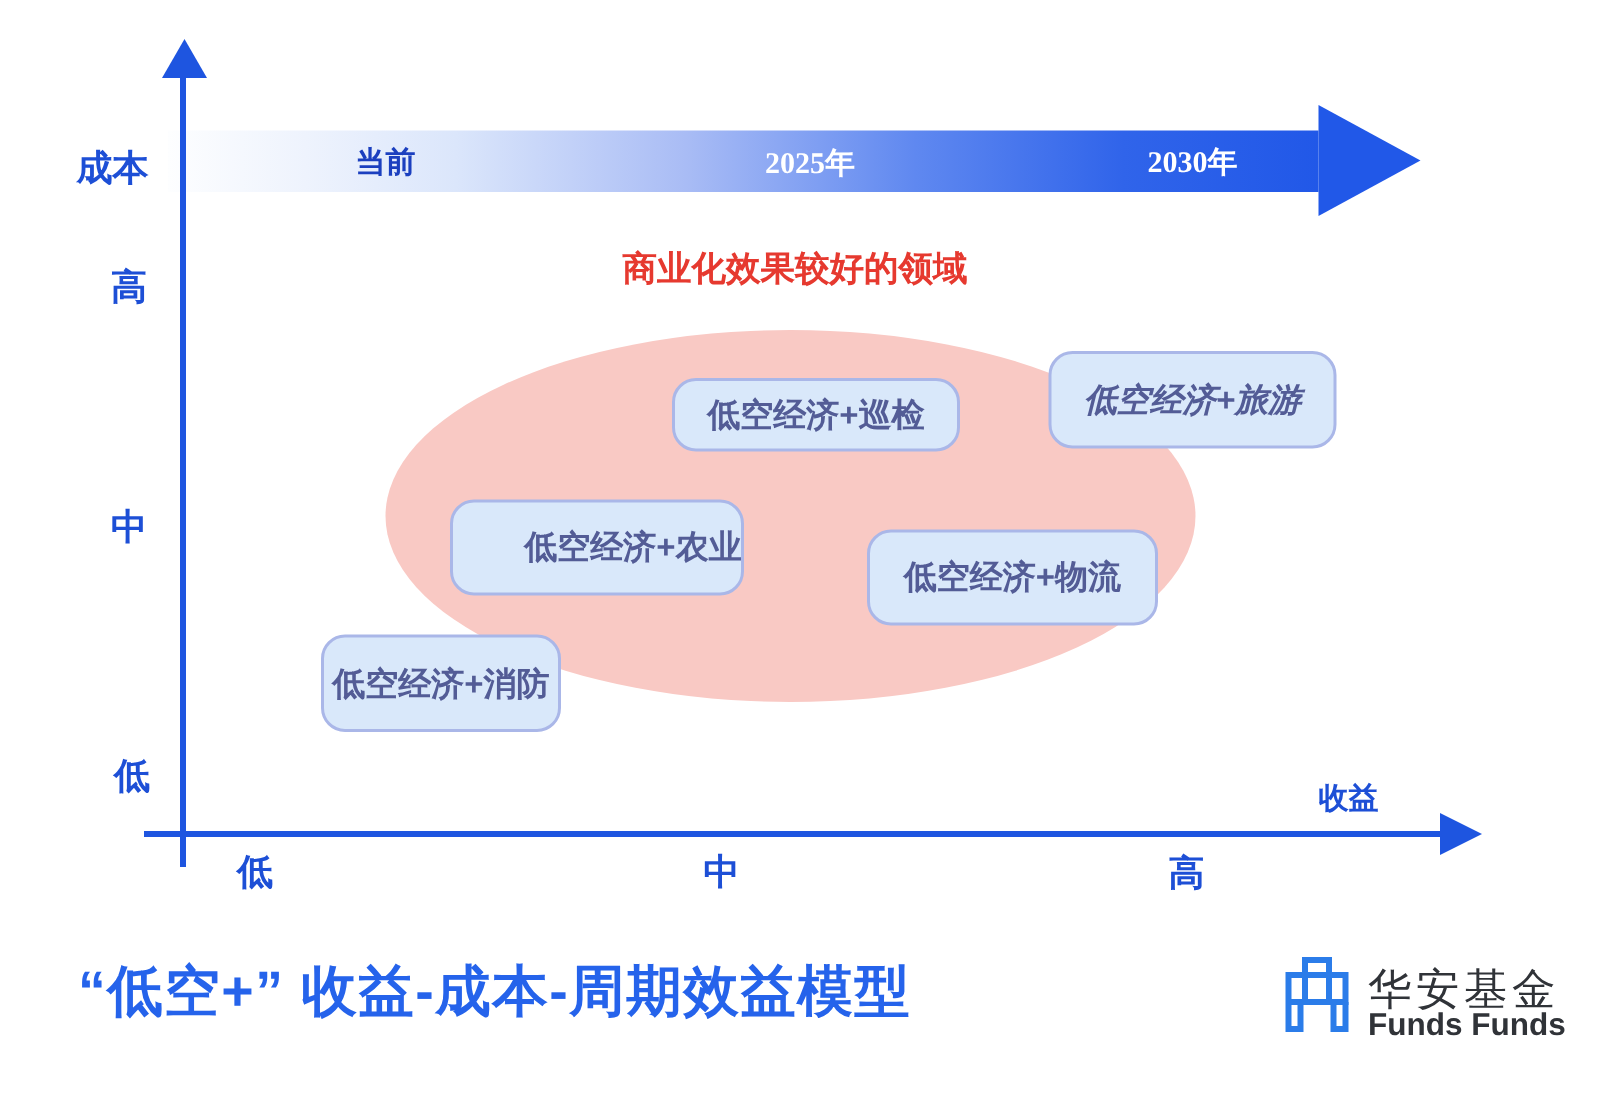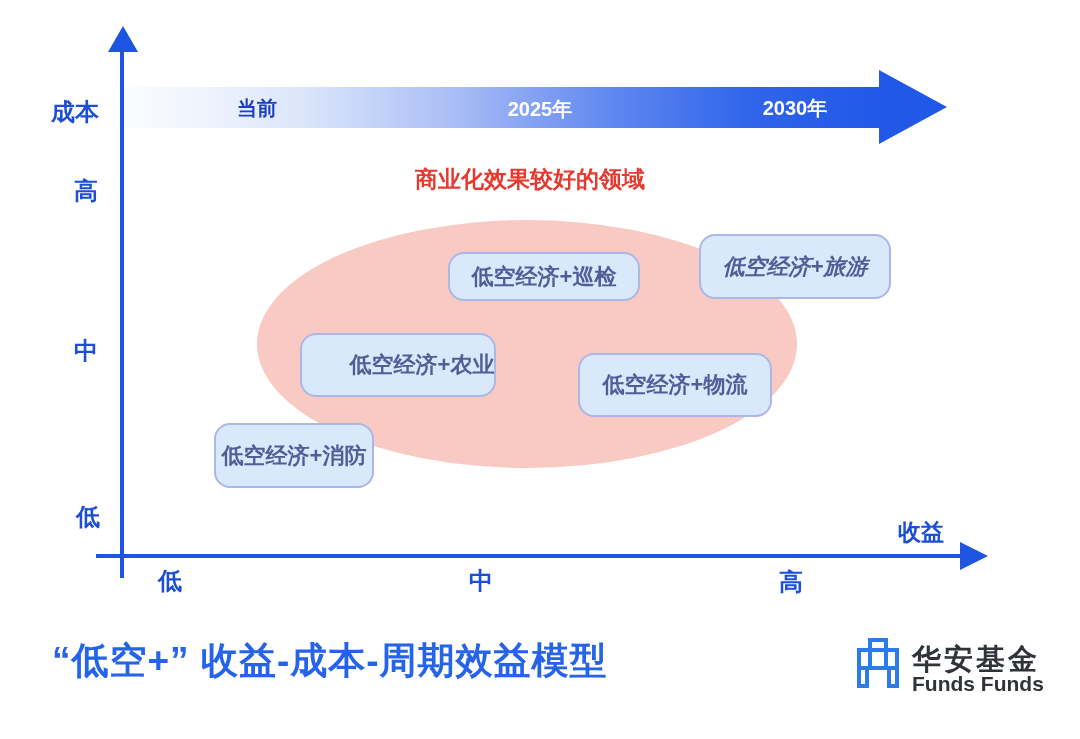--- a/index.html
+++ b/index.html
@@ -14,21 +14,21 @@
     --box-text:#535c96;
     --logo-blue:#2b7ce9;
     --logo-text:#303338;
   }
   html,body{margin:0;padding:0;background:#fff;}
   .stage{
     position:relative;width:1080px;height:739px;background:#ffffff;
     font-family:"Liberation Sans","DejaVu Sans",sans-serif;overflow:hidden;
   }
   .abs{position:absolute;}
-  .center{transform:translate(-50%,-50%);white-space:nowrap;}
+  .center{transform:translate(-50%,-50%);white-space:nowrap;font-family:Liberation Serif, serif;}
   
   .y-axis-line{left:120px;top:46px;width:4px;height:532px;background:var(--blue);}
   .y-axis-arrow{left:108px;top:26px;width:0;height:0;border-left:15px solid transparent;border-right:15px solid transparent;border-bottom:26px solid var(--blue);}
   .x-axis-line{left:96px;top:554px;width:866px;height:4px;background:var(--blue);}
   .x-axis-arrow{left:960px;top:542px;width:0;height:0;border-top:14px solid transparent;border-bottom:14px solid transparent;border-left:28px solid var(--blue);}
   .axis-label{color:var(--label-blue);font-weight:700;font-size:24px;}
   .axis-title{color:var(--label-blue);font-weight:700;font-size:24px;}
   
   .timeline-band{
     left:112px;top:87px;width:767px;height:41px;
@@ -44,21 +44,21 @@
   
   .item{
     display:flex;align-items:center;justify-content:center;
     background:var(--box-fill);border:2px solid var(--box-border);border-radius:16px;
     color:var(--box-text);font-weight:700;font-size:22px;white-space:nowrap;
     box-sizing:border-box;
   }
   
   .footer-title{left:52px;top:636px;color:var(--title-blue);font-weight:800;font-size:37px;letter-spacing:1px;white-space:nowrap;}
   .logo-mark{left:854px;top:637px;}
-  .logo-cn{left:912px;top:640px;color:var(--logo-text);font-weight:700;font-size:29px;letter-spacing:3px;white-space:nowrap;}
+  .logo-cn{left:912px;top:640px;color:var(--logo-text);font-weight:400;font-size:29px;letter-spacing:3px;white-space:nowrap;}
   .logo-en{left:912px;top:672px;color:var(--logo-text);font-weight:700;font-size:21px;white-space:nowrap;}
 </style>
 </head>
 <body>
 
 <div class="stage">
 
   <div class="abs timeline-band"></div>
   <div class="abs timeline-arrow"></div>
   <div class="abs center stage-label stage-current" style="left:257px;top:108px;">当前</div>
@@ -67,21 +67,21 @@
 
   <div class="abs y-axis-line"></div>
   <div class="abs y-axis-arrow"></div>
   <div class="abs center axis-title" style="left:75px;top:112px;">成本</div>
   <div class="abs center axis-label" style="left:86px;top:191px;">高</div>
   <div class="abs center axis-label" style="left:86px;top:351px;">中</div>
   <div class="abs center axis-label" style="left:88px;top:517px;">低</div>
 
   <div class="abs x-axis-line"></div>
   <div class="abs x-axis-arrow"></div>
-  <div class="abs center axis-title" style="left:921px;top:532px;font-size:23px;">收益</div>
+  <div class="abs center axis-title" style="left:899px;top:532px;font-size:20px;">收益</div>
   <div class="abs center axis-label" style="left:170px;top:581px;">低</div>
   <div class="abs center axis-label" style="left:481px;top:581px;">中</div>
   <div class="abs center axis-label" style="left:791px;top:582px;">高</div>
 
   <div class="abs center highlight-label" style="left:530px;top:179px;">商业化效果较好的领域</div>
   <div class="abs ellipse"></div>
 
   <div class="abs item" style="left:448px;top:252px;width:192px;height:49px;">
     <span>低空经济+巡检</span>
   </div>

